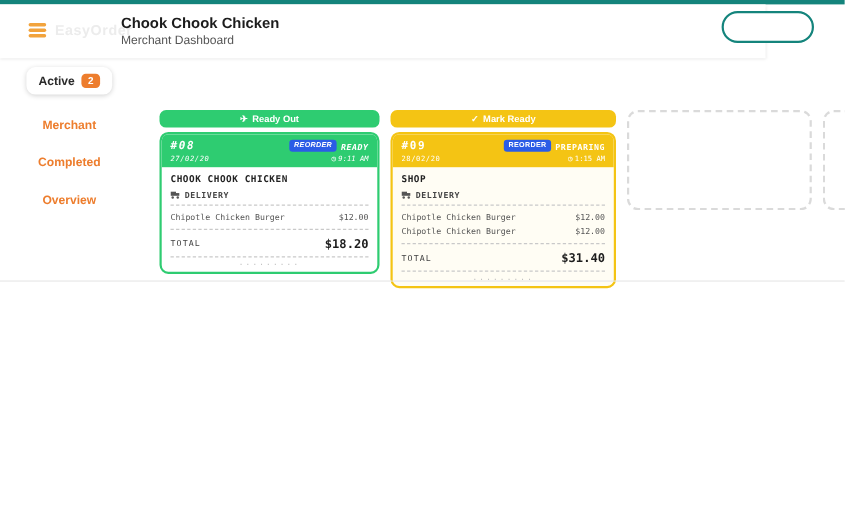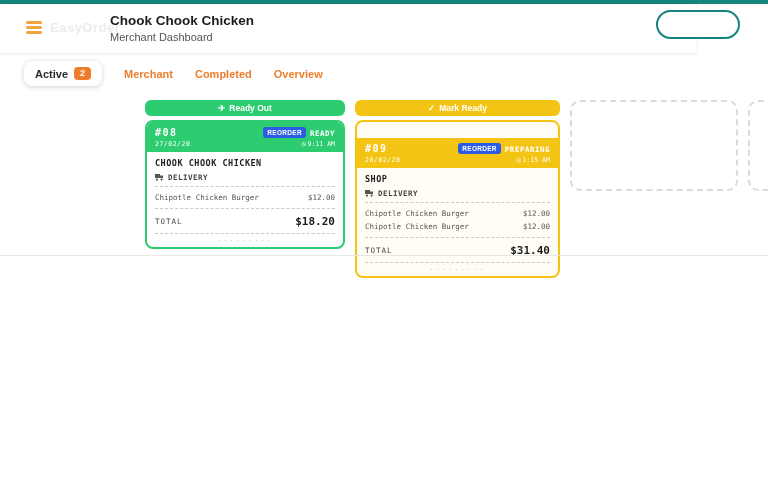--- a/index.html
+++ b/index.html
@@ -13,21 +13,21 @@
   .hamburger { position:absolute; left:26px; top:17px; width:16px; height:14px; cursor:pointer; }
   .hamburger span { display:block; width:16px; height:2.6px; background:#f2a33c; border-radius:2px; margin-bottom:2.6px; }
   .logo-text { position:absolute; left:50px; top:16px; font-size:13px; font-weight:bold;
     color:#ececec; letter-spacing:.5px; }
   .title-block { position:absolute; left:110px; top:9px; }
   .title { font-size:13.5px; font-weight:bold; color:#1c1c1c; }
   .subtitle { font-size:11px; color:#555; margin-top:3px; }
   .corner-btn { position:absolute; right:-44px; top:6px; width:84px; height:29px;
     border:2px solid #14847c; border-radius:15px; background:#fff; }
 
-  .tabbar { position:absolute; top:61px; left:24px; display:flex; align-items:center; gap:22px; }
+  .tabbar { position:absolute; top:61px; left:24px; display:flex; align-items:center; gap:22px;flex-direction:column; }
   .tab-active { background:#fff; border-radius:8px; box-shadow:0 1px 5px rgba(0,0,0,.18);
     padding:6px 11px; display:flex; align-items:center; gap:6px; cursor:pointer; }
   .tab-active .lbl { font-size:11px; font-weight:bold; color:#2b2b2b; }
   .tab-badge { background:#ed7d2d; color:#fff; font-size:9px; font-weight:bold;
     border-radius:4px; padding:2px 6px; line-height:1; }
   .tab { font-size:11px; font-weight:bold; color:#ed7d2d; cursor:pointer; }
 
   .board { position:absolute; top:100px; left:145px; display:flex; gap:10px; align-items:flex-start; }
   .col { display:flex; flex-direction:column; }
   .col1 { width:200px; }
@@ -35,22 +35,22 @@
   .action-btn { height:16px; border:none; border-radius:6px; color:#fff; font-weight:bold;
     font-size:8.5px; display:flex; align-items:center; justify-content:center; gap:4px;
     cursor:pointer; margin-bottom:4px; font-family:"Liberation Sans", sans-serif; }
   .green .action-btn { background:#2ecc71; }
   .yellow .action-btn { background:#f4c414; }
 
   .card { border-radius:8px; overflow:hidden; background:#fff; }
   .green .card { border:2px solid #2ecc71; }
   .yellow .card { border:2px solid #f4c414; background:#fffdf4; }
   .card-head { padding:5px 8px 4px; color:#fff; font-family:"DejaVu Sans Mono", monospace; }
-  .green .card-head { background:#2ecc71; }
-  .yellow .card-head { background:#f4c414;margin-top:16px; }
+  .green .card-head { background:#2ecc71;font-style:italic; }
+  .yellow .card-head { background:#f4c414; }
   .head-row { display:flex; justify-content:space-between; align-items:center; }
   .order-no { font-size:10px; font-weight:bold; letter-spacing:1.5px; }
   .head-right { display:flex; align-items:flex-end; gap:4px; }
   .reorder { background:#2b5ce6; color:#fff; font-size:6.5px; font-weight:bold;
     border-radius:3px; padding:2px 4px; letter-spacing:.3px; font-family:"Liberation Sans",sans-serif; }
   .status { font-size:7.5px; font-weight:bold; letter-spacing:.5px; }
   .head-row2 { margin-top:2px; }
   .order-date { font-size:6.5px; letter-spacing:.5px; }
   .order-time { font-size:6.5px; display:flex; align-items:center; gap:2px; }
   .clock { font-size:7px; }

